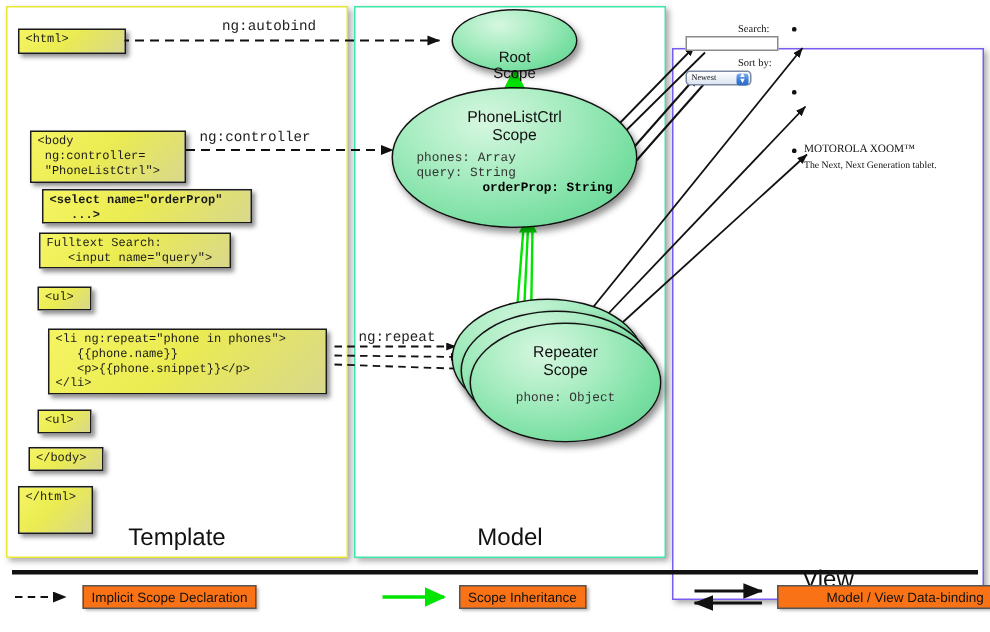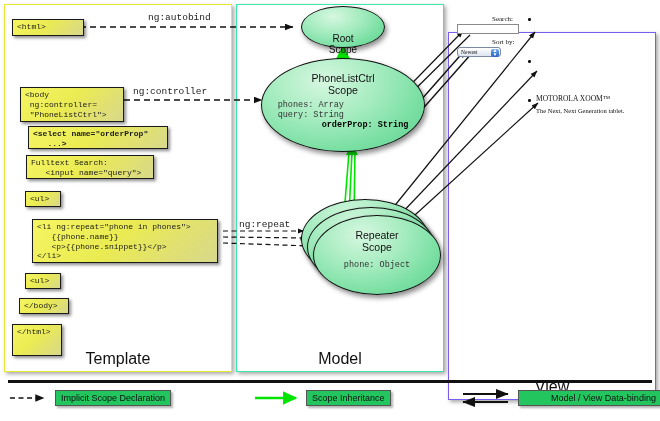--- a/index.html
+++ b/index.html
@@ -155,21 +155,21 @@
   }
   #legend-rule {
     position: absolute;
     left: 8px; top: 2px;
     width: 644px; height: 2.5px;
     background: #111;
   }
   .legend-box {
     position: absolute;
     border: 1px solid #555;
-    background: #22c55e;
+    background: #f97316;
     box-shadow: 1.5px 1.5px 2px rgba(0,0,0,0.3);
     font-family: "Liberation Sans", sans-serif;
     font-size: 9px;
     color: #111;
     padding: 2px 5px;
     white-space: nowrap;
     box-sizing: border-box;
   }
   svg.overlay {
     position: absolute;

